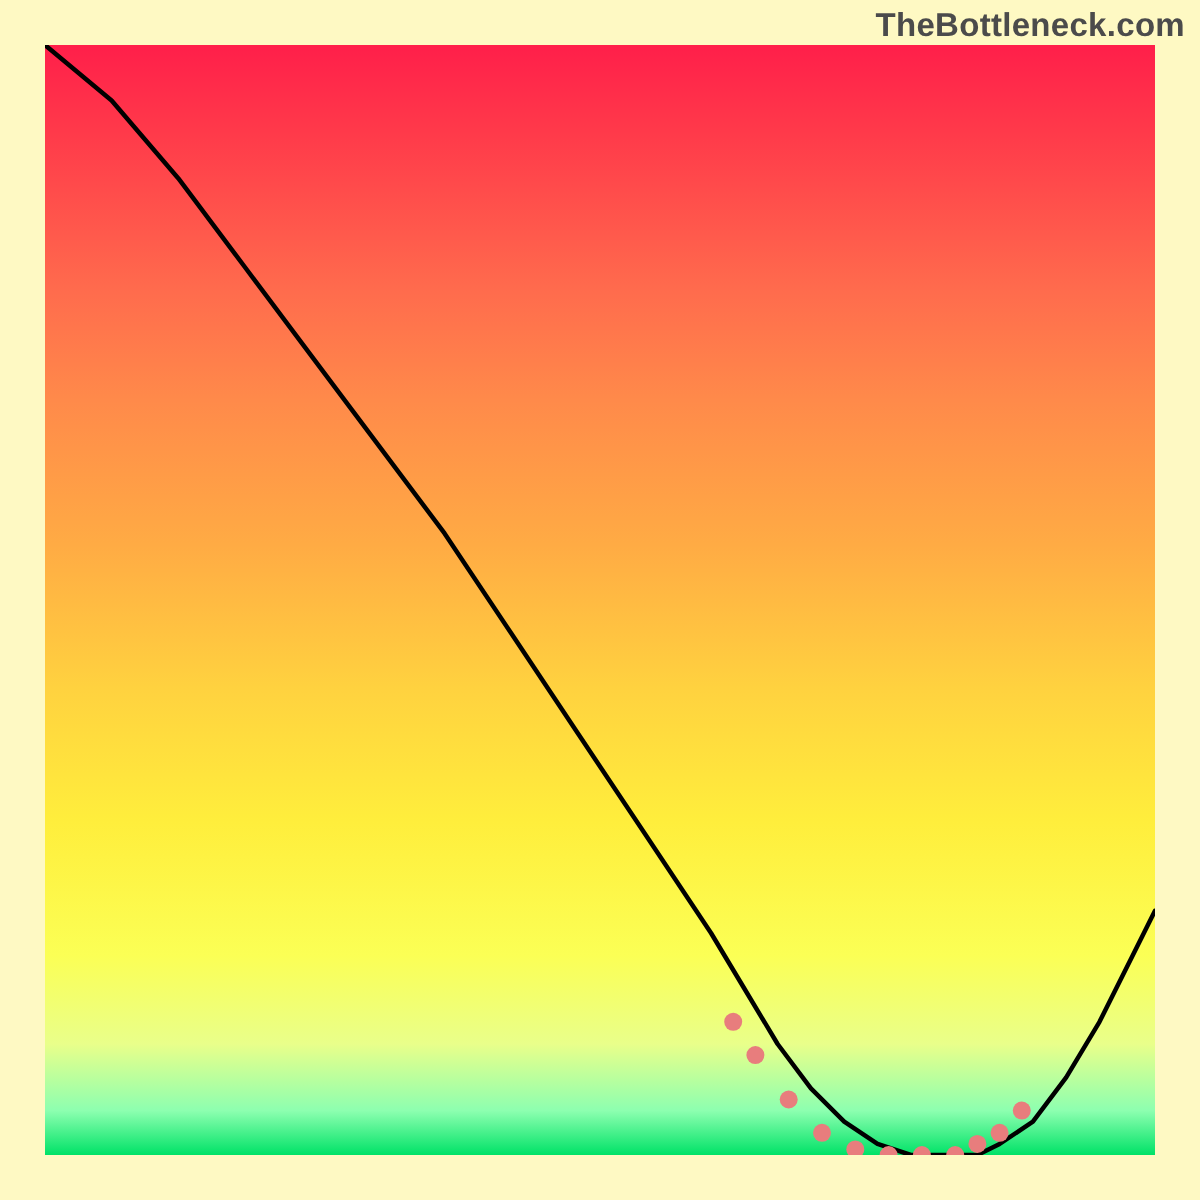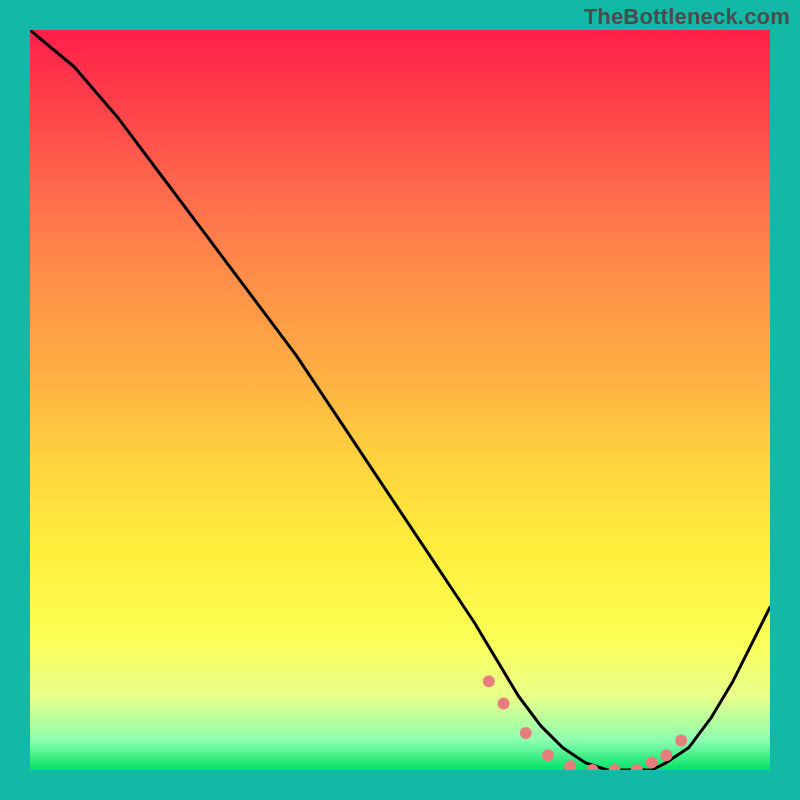--- a/index.html
+++ b/index.html
@@ -8,21 +8,21 @@
     width: 800px;
     height: 800px;
     background: #000;
     overflow: hidden;
     font-family: Arial, Helvetica, sans-serif;
   }
   .frame {
     position: relative;
     width: 800px;
     height: 800px;
-    background: #14b8a6;
+    background: #fef9c3;
   }
   .watermark {
     position: absolute;
     top: 4px;
     right: 10px;
     color: #4b4b4b;
     font-size: 22px;
     font-weight: 600;
     letter-spacing: 0.2px;
     user-select: none;

